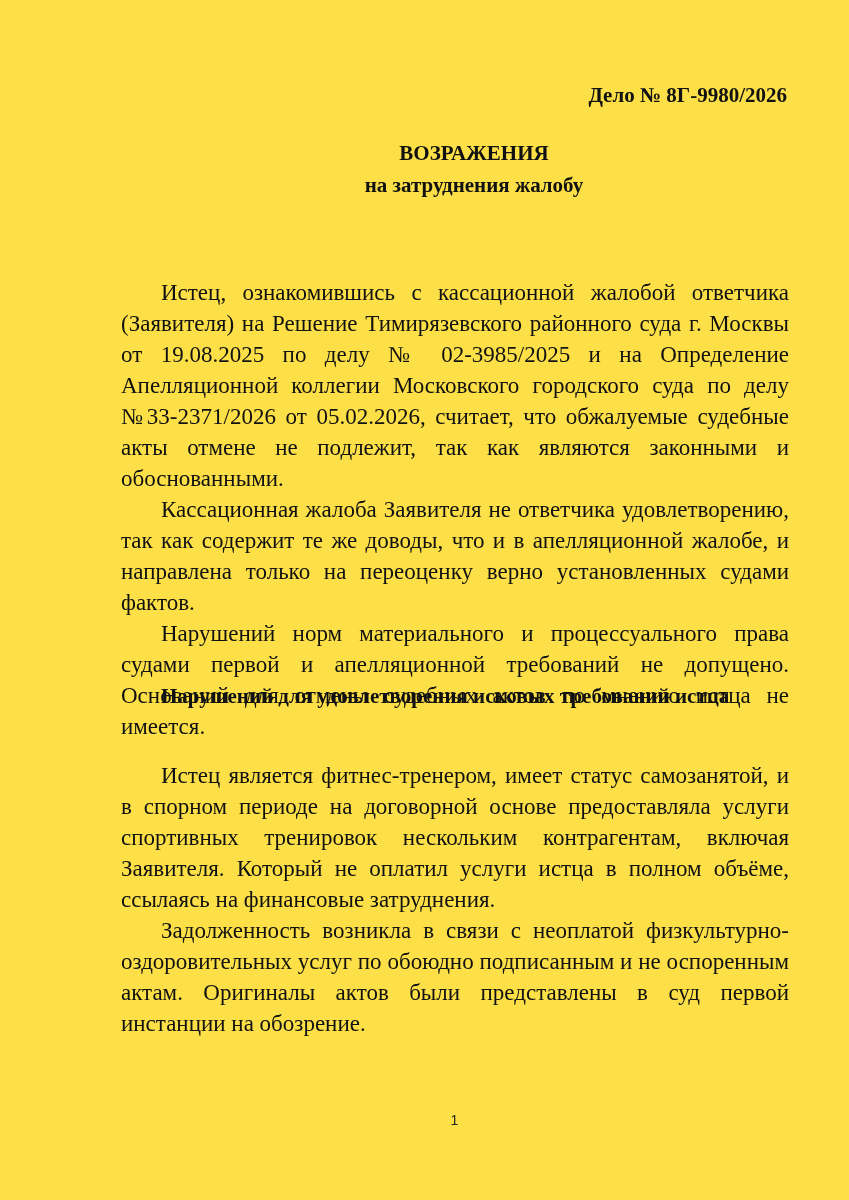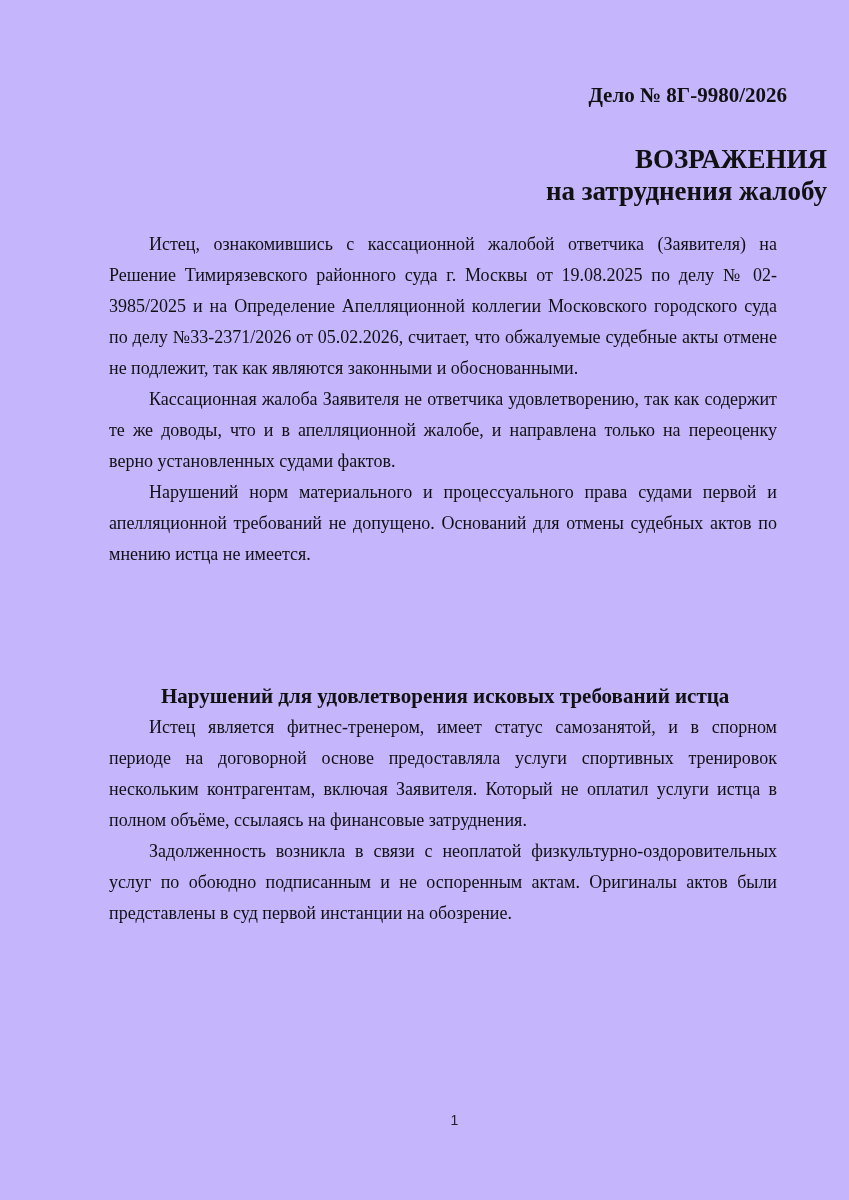--- a/index.html
+++ b/index.html
@@ -1,32 +1,32 @@
 <!DOCTYPE html>
 <html><head>
 <meta charset="utf-8">
 <style>
   html, body { margin: 0; padding: 0; background: #ffffff; }
   body { width: 849px; height: 1200px; position: relative; overflow: hidden; }
   .page {
-    position: absolute; left: 0; top: 0; width: 849px; height: 1200px; background: #c4b5fd;
+    position: absolute; left: 0; top: 0; width: 849px; height: 1200px; background: #fde047;
     font-family: "Liberation Serif", "DejaVu Serif", serif; color: #111;
   }
   .case-no {
     position: absolute; top: 80px; right: 62px;
     font-weight: bold; font-size: 21px; line-height: 30px;
   }
   .title {
-    position: absolute; top: 143px; left: 121px; width: 706px; text-align: right;
-    font-weight: bold; font-size: 27px; line-height: 32px;
+    position: absolute; top: 137px; left: 121px; width: 706px; text-align: center;
+    font-weight: bold; font-size: 21px; line-height: 32px;
   }
   .title div { margin: 0; }
   .body {
-    position: absolute; left: 109px; width: 668px;
-    font-size: 18px; line-height: 31px; text-align: justify;
+    position: absolute; left: 121px; width: 668px;
+    font-size: 23px; line-height: 31px; text-align: justify; margin-top: 48px;
   }
   .body p { margin: 0; text-indent: 40px; }
   .b1 { top: 229px; }
   .heading {
     position: absolute; top: 681px; left: 121px; width: 668px;
     font-weight: bold; font-size: 21px; line-height: 31px; text-indent: 40px; white-space: nowrap;
   }
   .b2 { top: 712px; }
   .page-num {
     position: absolute; top: 1112px; left: 0; width: 909px; text-align: center;

